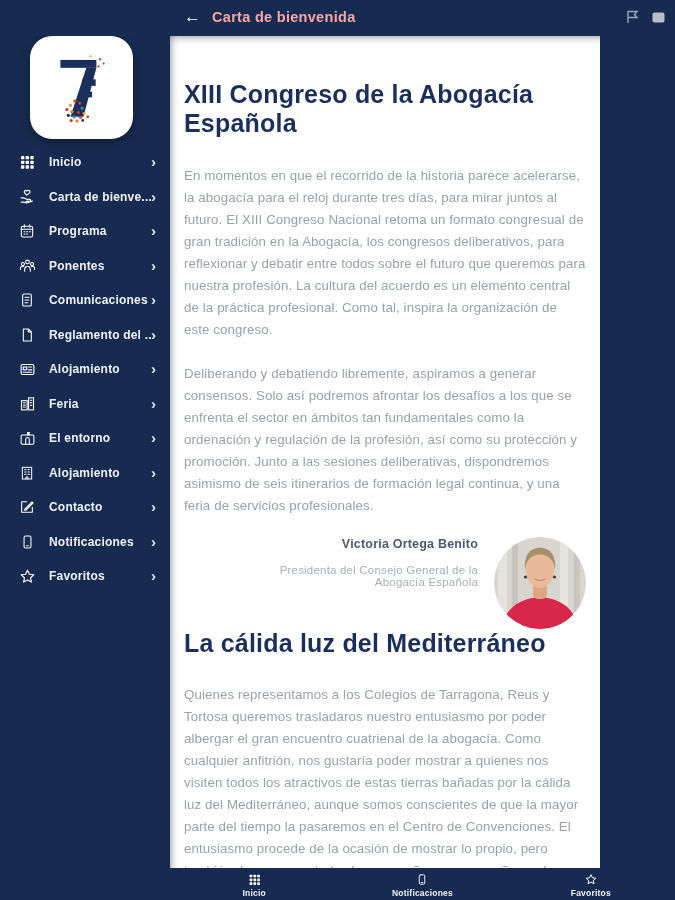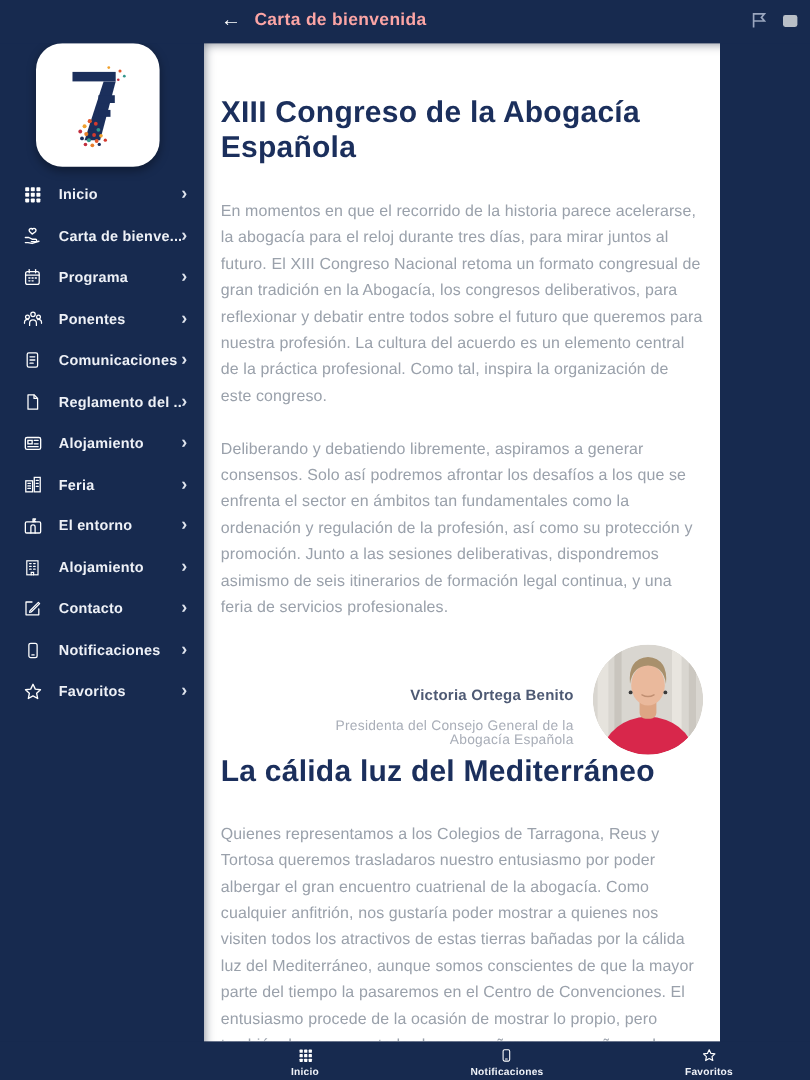--- a/index.html
+++ b/index.html
@@ -61,21 +61,21 @@
     color:#1b2f5c; font-weight:800; font-size:25px; line-height:1.15;
     letter-spacing:.2px;
   }
   .h1 { margin-top:44px; }
   .h2 { }
   .para {
     margin-top:27px; color:#9aa1ab; font-size:13.3px; line-height:22px;
     letter-spacing:.1px;
   }
   .sig-row {
-    margin-top:20px; display:flex; align-items:flex-end;
+    margin-top:20px; display:flex; align-items:flex-start;
     justify-content:flex-end; gap:16px;
   }
   .sig-text { text-align:right; padding-bottom:6px; }
   .sig-name { color:#4e5a74; font-size:12.5px; font-weight:bold; letter-spacing:.2px; }
   .sig-role { margin-top:13px; color:#a9aeb8; font-size:11.5px; letter-spacing:.2px;padding-left:48px; }
   .avatar { width:92px; height:92px; border-radius:50%; overflow:hidden; flex:0 0 92px; }
 
   
   .bottom-nav {
     position:absolute; left:0; bottom:0; width:675px; height:32px;

